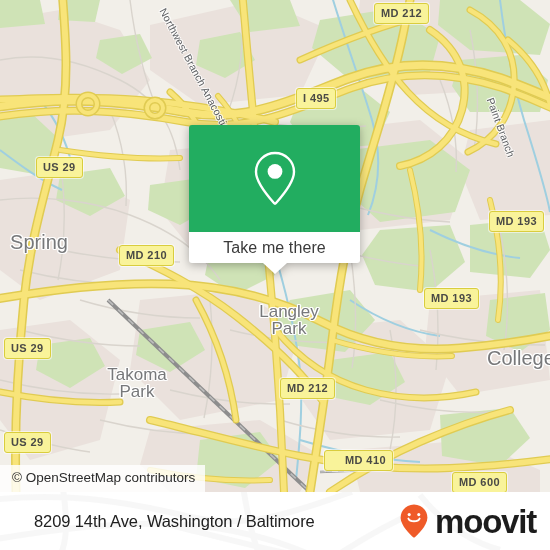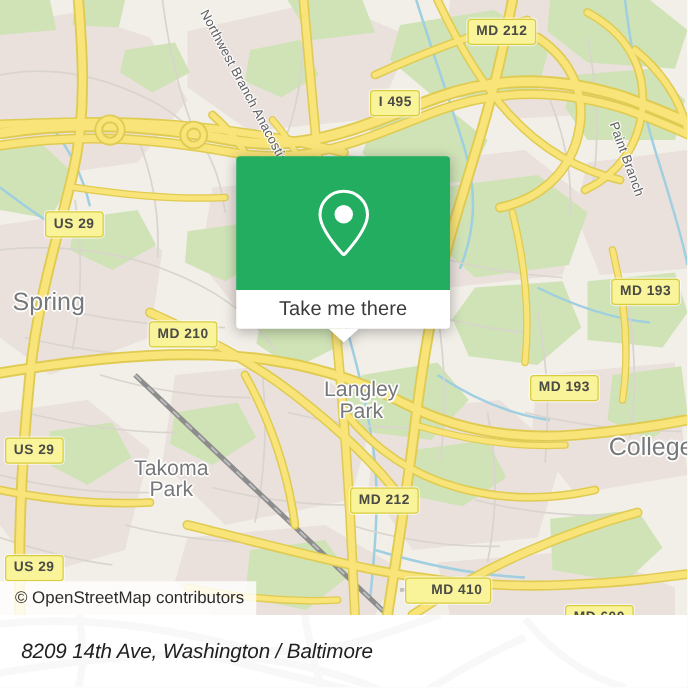--- a/index.html
+++ b/index.html
@@ -51,21 +51,20 @@
     border: 1.5px solid #d9cd3e;
     border-radius: 3px;
     color: #4a4a46;
     font-size: 11px;
     font-weight: bold;
     letter-spacing: .4px;
     line-height: 14px;
     padding: 2px 6px 2.5px 6px;
     white-space: nowrap;
     box-shadow: 0 0 0 1px rgba(255,255,255,.55);
-    margin-top: 12px;
   }
 
   .river-label {
     position: absolute;
     color: #5d5f62;
     font-size: 10.5px;
     letter-spacing: .2px;
     white-space: nowrap;
     text-shadow:
       1.2px 0 0 rgba(255,255,255,.9), -1.2px 0 0 rgba(255,255,255,.9),
@@ -138,23 +137,22 @@
     left: 0; top: -492px;
     opacity: .10;
     pointer-events: none;
   }
   #footer-inner {
     position: relative;
     height: 58px;
     display: flex;
     align-items: center;
     justify-content: space-between;
-    padding: 0 14px 0 17px;
+    padding: 0 14px 0 34px;
     box-sizing: border-box;
-    font-style: italic;
   }
   #footer-address {
     color: #202020;
     font-size: 16.5px;
     letter-spacing: -.1px;
     white-space: nowrap;
   }
   #brand {
     display: flex;
     align-items: center;
@@ -361,21 +359,21 @@
     <div class="map-label" style="left:244px; top:284px; width:90px;margin-top:19px;"><span>Langley
 Park</span></div>
     <div class="map-label" style="left:92px; top:366px; width:90px;"><span>Takoma
 Park</span></div>
     <div class="map-label" style="left:487px; top:350px; width:100px; text-align:left; font-size:20px;"><span>College</span></div>
 
     <div class="river-label" style="left:168px; top:6px; transform:rotate(62deg); transform-origin:0 0;"><span>Northwest Branch Anacostia River</span></div>
     <div class="river-label" style="left:496px; top:96px; transform:rotate(70deg); transform-origin:0 0;"><span>Paint Branch</span></div>
 
     <div class="shield" style="left:374px; top:3px;"><span>MD 212</span></div>
-    <div class="shield" style="left:296px; top:60px;"><span>I 495</span></div>
+    <div class="shield" style="left:296px; top:88px;"><span>I 495</span></div>
     <div class="shield" style="left:36px; top:157px;"><span>US 29</span></div>
     <div class="shield" style="left:489px; top:211px;"><span>MD 193</span></div>
     <div class="shield" style="left:119px; top:245px;"><span>MD 210</span></div>
     <div class="shield" style="left:424px; top:288px;"><span>MD 193</span></div>
     <div class="shield" style="left:4px; top:338px;"><span>US 29</span></div>
     <div class="shield" style="left:280px; top:378px;"><span>MD 212</span></div>
     <div class="shield" style="left:4px; top:432px;"><span>US 29</span></div>
     <div class="shield" style="left:324px; top:450px;padding-left:20px;"><span>MD 410</span></div>
     <div class="shield" style="left:452px; top:472px;"><span>MD 600</span></div>
 
@@ -403,16 +401,25 @@
         <path d="M62,480 C66,510 70,540 58,560"></path>
         <path d="M242,480 C248,520 254,545 262,560"></path>
         <path d="M150,520 C200,532 250,546 300,556"></path>
         <path d="M330,560 C360,540 390,523 420,510"></path>
         <path d="M-10,540 C50,530 110,522 170,524 C230,526 280,540 322,560"></path>
         <path d="M420,495 C440,520 465,540 500,550"></path>
       </g>
     </svg>
     <div id="footer-inner">
       <div id="footer-address">8209 14th Ave, Washington / Baltimore</div>
+      <div id="brand">
+        <svg width="40" height="40" viewBox="0 0 40 40">
+          <path d="M20 3.5 C12.6 3.5 6.6 9.4 6.6 16.7 C6.6 24.6 17 34.3 19.2 36.3 C19.7 36.7 20.3 36.7 20.8 36.3 C23 34.3 33.4 24.6 33.4 16.7 C33.4 9.4 27.4 3.5 20 3.5 Z" fill="#ef5a28"></path>
+          <circle cx="15.2" cy="13.6" r="1.55" fill="#ffffff"></circle>
+          <circle cx="24.8" cy="13.6" r="1.55" fill="#ffffff"></circle>
+          <path d="M14.4 17.6 C16 21.1 24 21.1 25.6 17.6" fill="none" stroke="#ffffff" stroke-width="1.9" stroke-linecap="round"></path>
+        </svg>
+        <div id="brand-wordmark">moovit</div>
+      </div>
     </div>
   </div>
 
 </div>
 
 </body></html>

